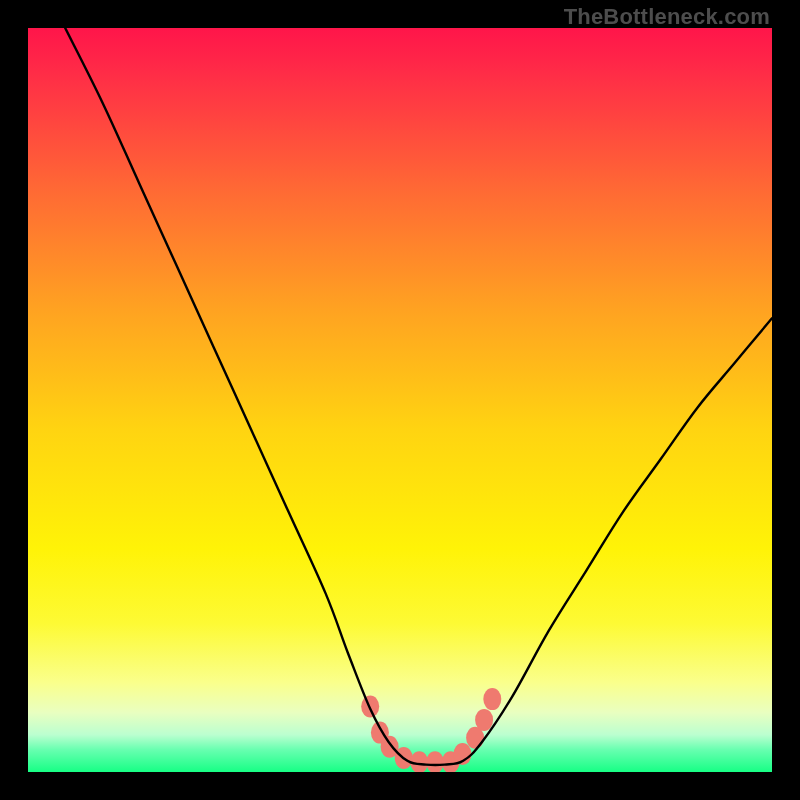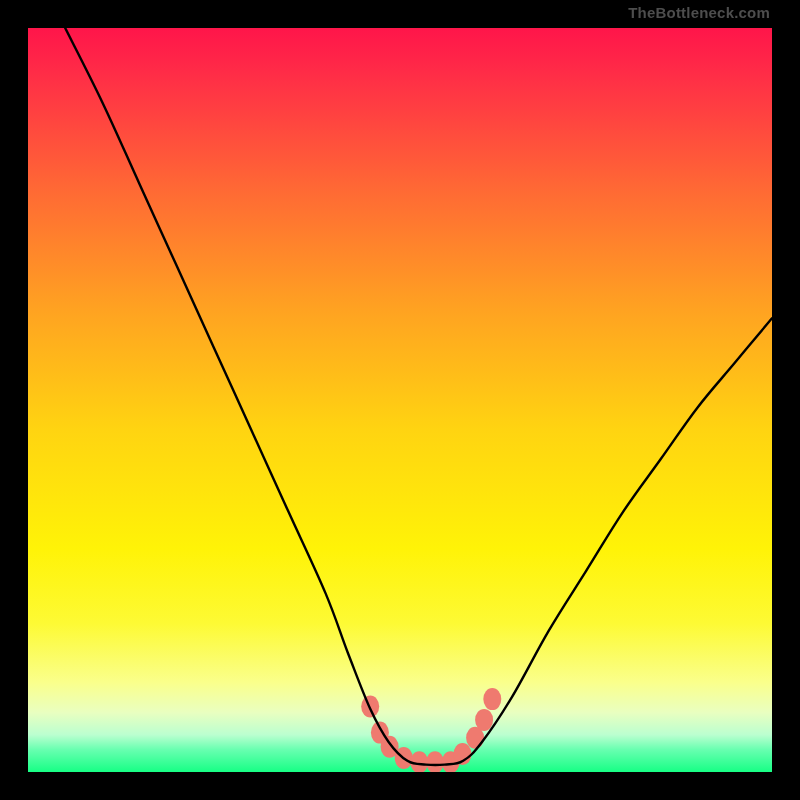--- a/index.html
+++ b/index.html
@@ -39,21 +39,21 @@
     position: absolute;
     inset: 0;
     width: 100%;
     height: 100%;
   }
   .watermark {
     position: absolute;
     top: 4px;
     right: 30px;
     font-family: Arial, Helvetica, sans-serif;
-    font-size: 15px;
+    font-size: 22px;
     font-weight: 600;
     color: #4d4d4d;
     letter-spacing: 0.2px;
   }
 </style>
 </head>
 <body>
 
 <div class="frame">
   <div class="plot-area">

